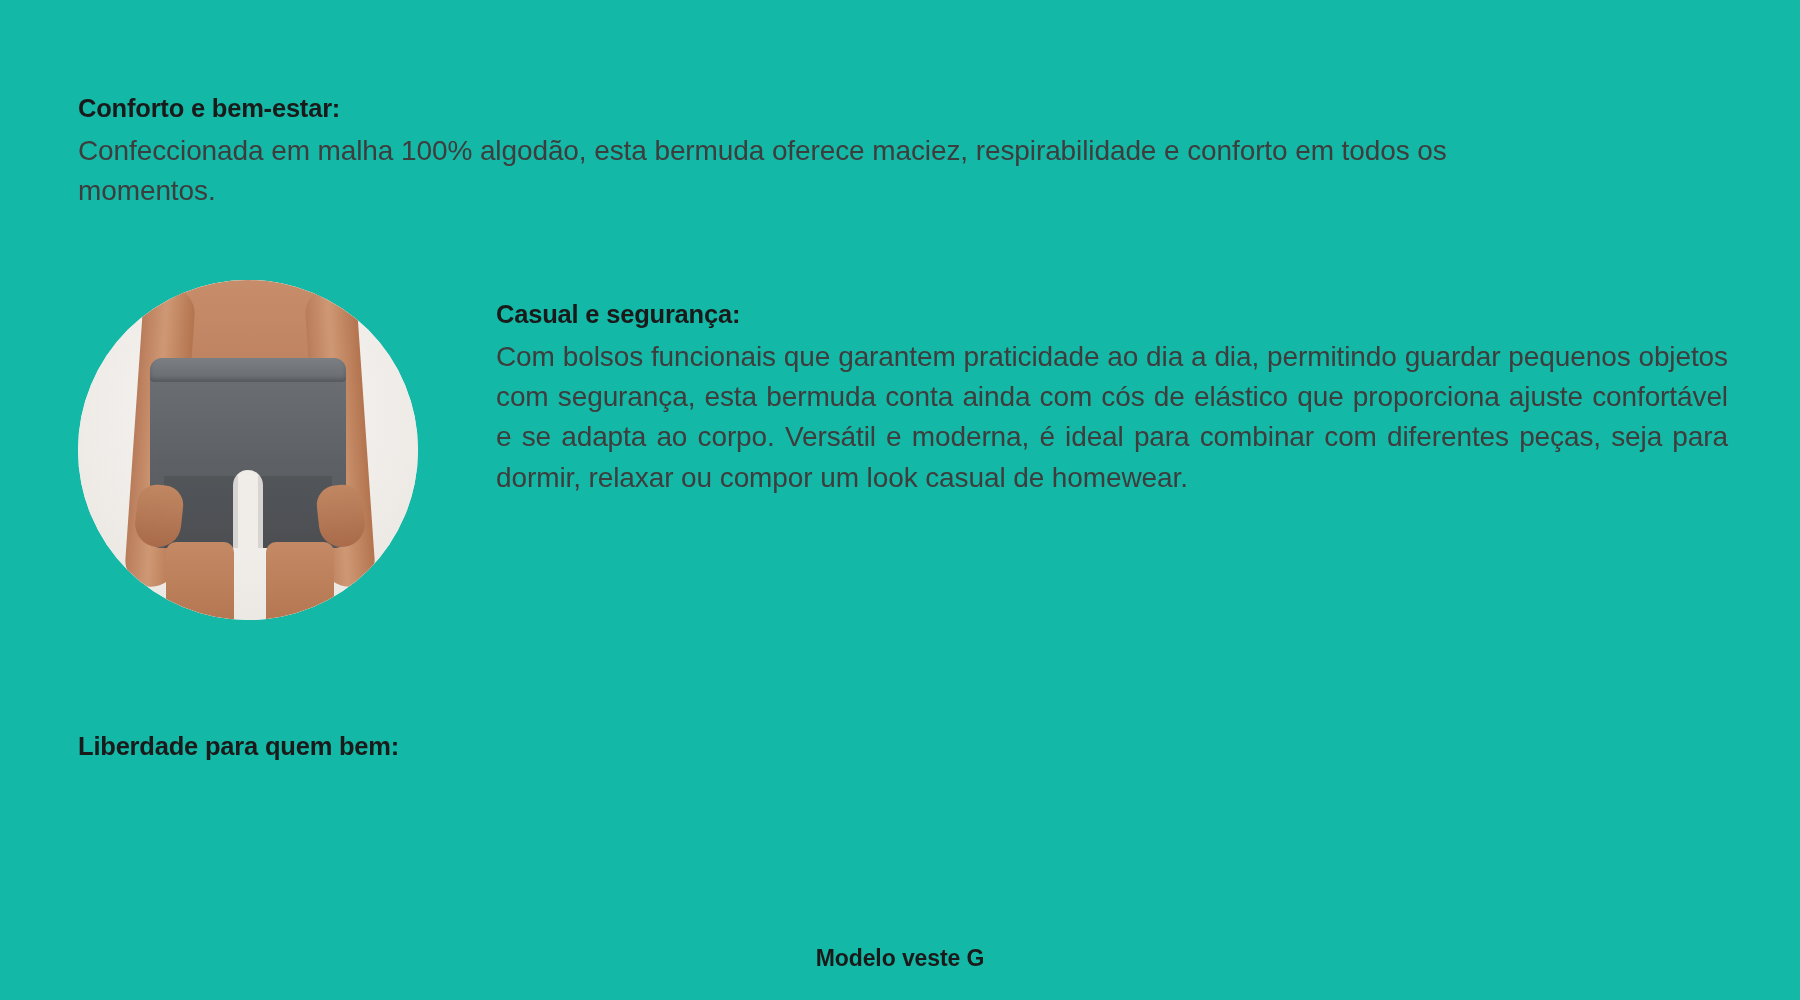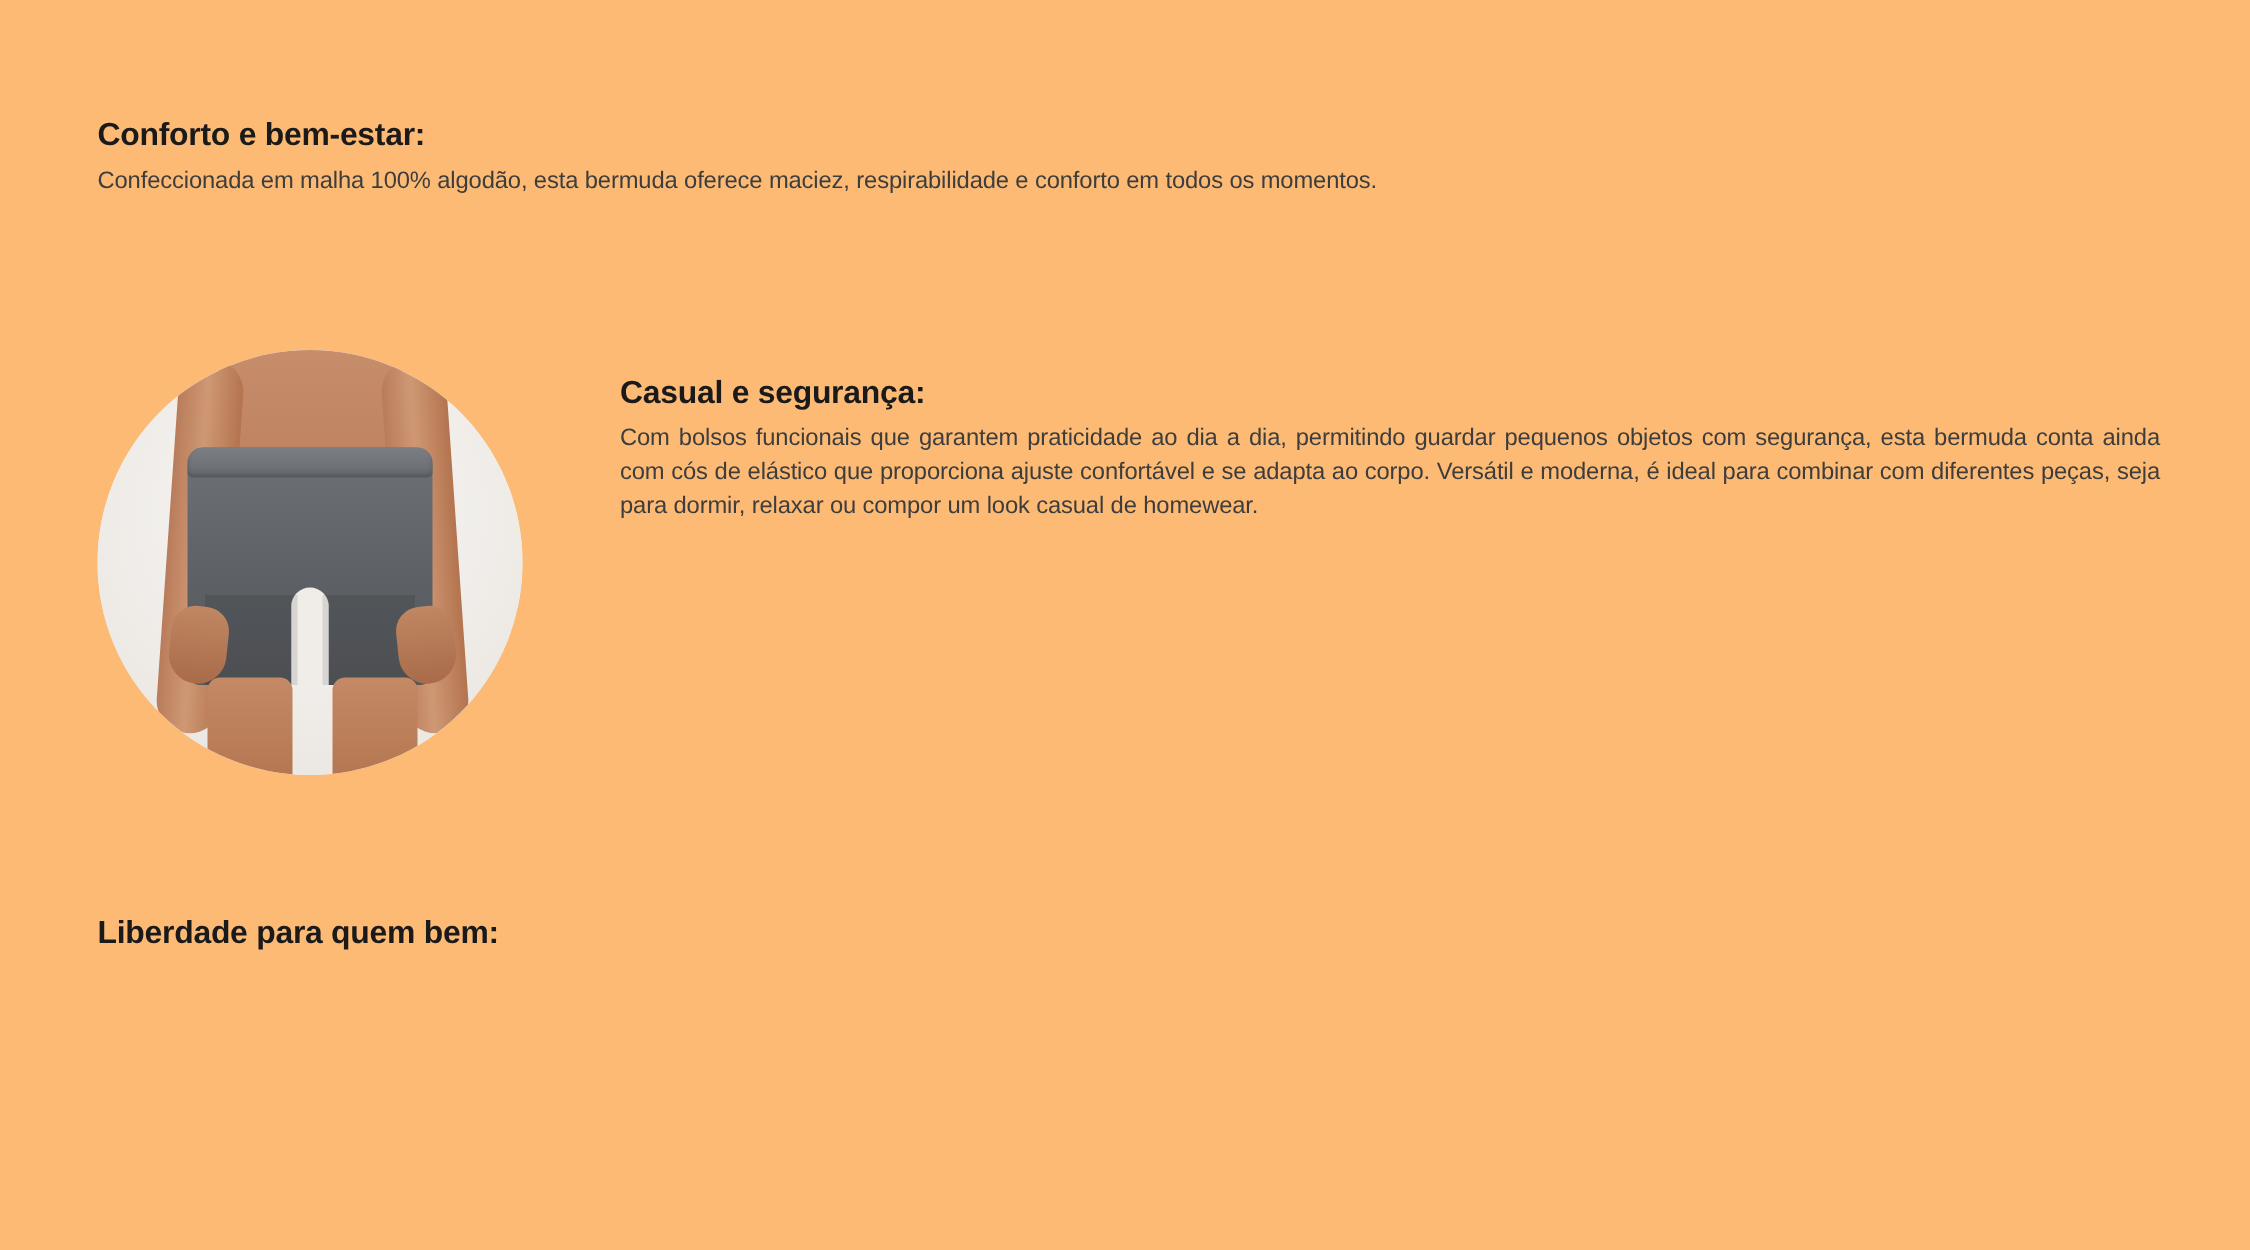--- a/index.html
+++ b/index.html
@@ -8,41 +8,41 @@
     padding: 0;
     width: 1800px;
     height: 1000px;
     background: #ffffff;
     font-family: "Liberation Sans", sans-serif;
   }
   .page {
     position: relative;
     width: 1800px;
     height: 1000px;
-    background: #fdba74;
+    background: #14b8a6;
     overflow: hidden;
   }
 
   
   .block1 {
     position: absolute;
     left: 78px;
     top: 92px;
     width: 1500px;
   }
   .heading {
     font-size: 25.5px;
     font-weight: bold;
     color: #1a1a1a;
     letter-spacing: -0.2px;
     line-height: 1.28;
     margin: 0 0 6px 0;
   }
   .body-text {
-    font-size: 19px;
+    font-size: 28px;
     color: #3d3d3d;
     line-height: 1.44;
     letter-spacing: -0.1px;
     margin: 0;
   }
 
   
   .mid {
     position: absolute;
     left: 78px;
@@ -209,14 +209,15 @@
     <div class="mid-text">
       <p class="heading">Casual e segurança:</p>
       <p class="body-text justify">Com bolsos funcionais que garantem praticidade ao dia a dia, permitindo guardar pequenos objetos com segurança, esta bermuda conta ainda com cós de elástico que proporciona ajuste confortável e se adapta ao corpo. Versátil e moderna, é ideal para combinar com diferentes peças, seja para dormir, relaxar ou compor um look casual de homewear.</p>
     </div>
   </div>
 
   <div class="block3">
     <p class="heading">Liberdade para quem bem:</p>
   </div>
 
+  <div class="footer">Modelo veste G</div>
 
 </div>
 
 </body></html>

